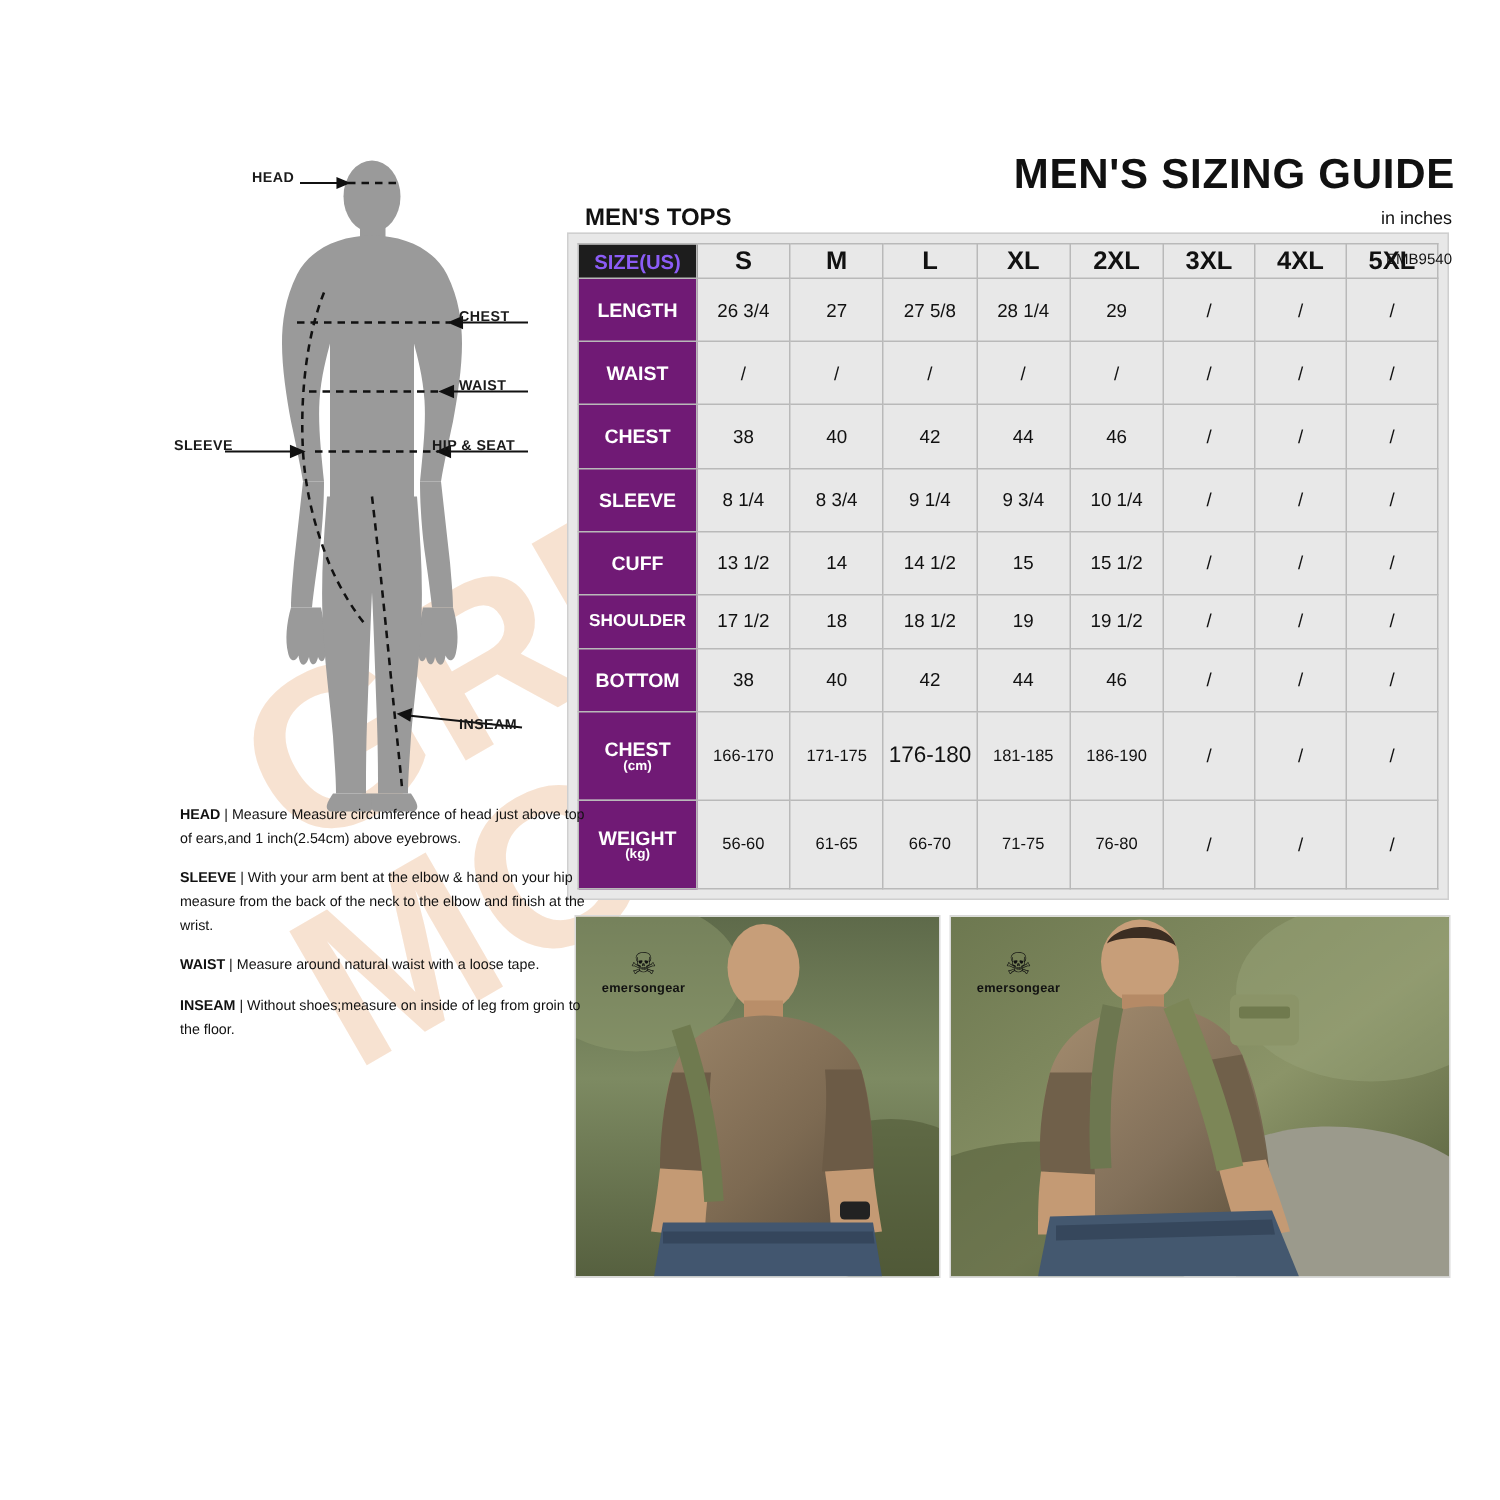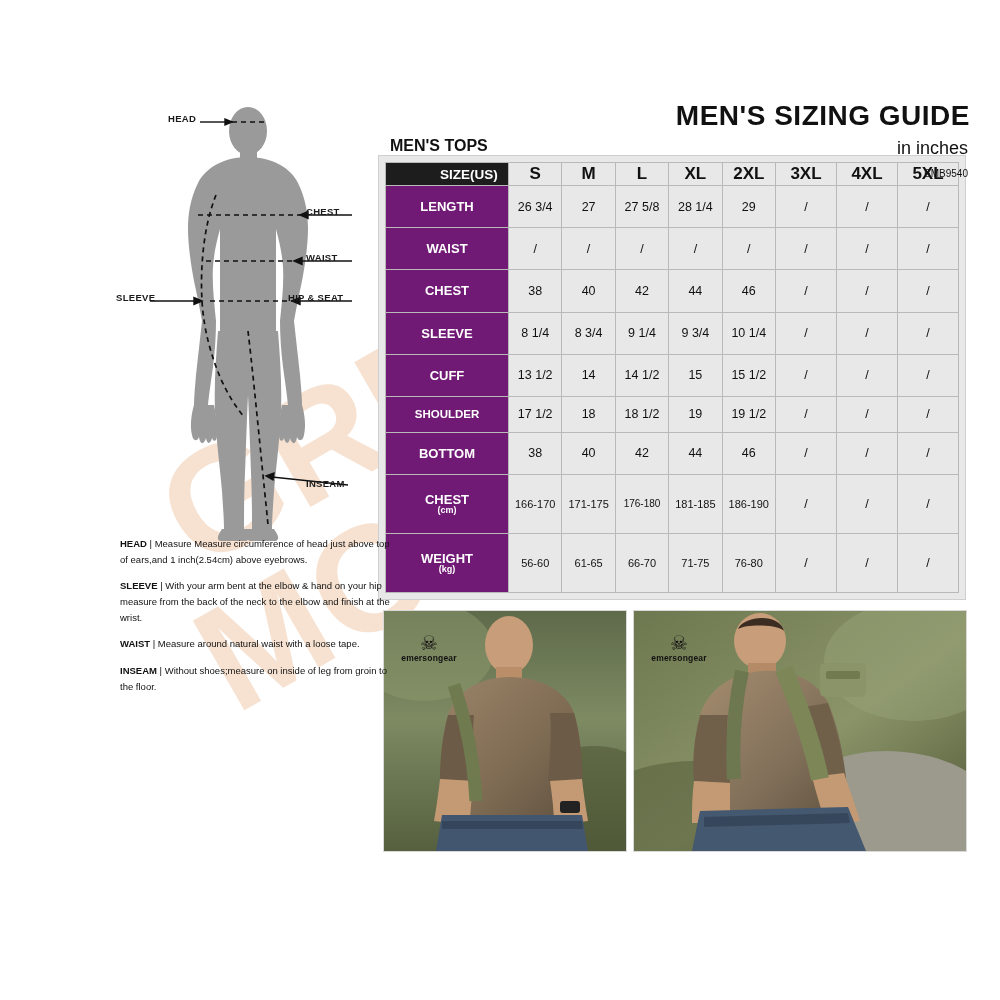--- a/index.html
+++ b/index.html
@@ -29,21 +29,21 @@
   .figure{position:absolute;left:120px;top:95px;width:260px;height:450px;z-index:3;}
   .fig-label{position:absolute;font-size:9.5px;font-weight:bold;color:#1a1a1a;letter-spacing:.3px;}
 
   
   .title{
     position:absolute;right:30px;top:100px;
     font-size:28px;font-weight:bold;color:#111;letter-spacing:.5px;z-index:4;
     font-family:"Liberation Sans", sans-serif;
   }
   .subtitle{
-    position:absolute;right:32px;top:138px;font-size:18px;color:#111;z-index:4;
+    position:absolute;right:32px;top:138px;font-size:12px;color:#111;z-index:4;
   }
   .code{
     position:absolute;right:32px;top:168px;font-size:10px;color:#111;z-index:4;
   }
   .tops-label{
     position:absolute;left:390px;top:137px;font-size:16px;font-weight:bold;color:#111;z-index:4;
   }
 
   
   .table-wrap{
@@ -58,21 +58,21 @@
   th.rowhead{
     background:#701a75;color:#fff;font-weight:bold;font-size:13px;
     width:78px;padding:2px 0;
   }
   th.rowhead.small{font-size:11.5px;}
   th.rowhead .sub{display:block;font-size:9px;font-weight:bold;margin-top:-2px;}
   th.colhead{
     background:transparent;color:#111;font-weight:bold;font-size:17px;
   }
   th.colhead.sizeus{
-    background:#1d1d1d;color:#ffffff;font-size:13.5px;padding-left:44px;
+    background:#1d1d1d;color:#8b5cf6;font-size:13.5px;
   }
   td.cell{font-size:12.5px;}
   td.slash{font-size:12.5px;}
   .col-small{width:58px;}
 
   
   .instructions{position:absolute;left:120px;top:536px;width:270px;z-index:4;}
   .instr{font-size:9.5px;line-height:1.65;color:#111;margin-bottom:11px;}
   .instr b{font-weight:bold;}
 
@@ -281,21 +281,21 @@
           <td class="slash">/</td>
         </tr>
 
         <tr>
           <th class="rowhead">
             <span>CHEST</span>
             <span class="sub">(cm)</span>
           </th>
           <td class="cell" style="font-size:11px">166-170</td>
           <td class="cell" style="font-size:11px">171-175</td>
-          <td class="cell" style="font-size:10px">176-180</td>
+          <td class="cell" style="font-size:15px">176-180</td>
           <td class="cell" style="font-size:11px">181-185</td>
           <td class="cell" style="font-size:11px">186-190</td>
           <td class="slash">/</td>
           <td class="slash">/</td>
           <td class="slash">/</td>
         </tr>
 
         <tr>
           <th class="rowhead">
             <span>WEIGHT</span>

